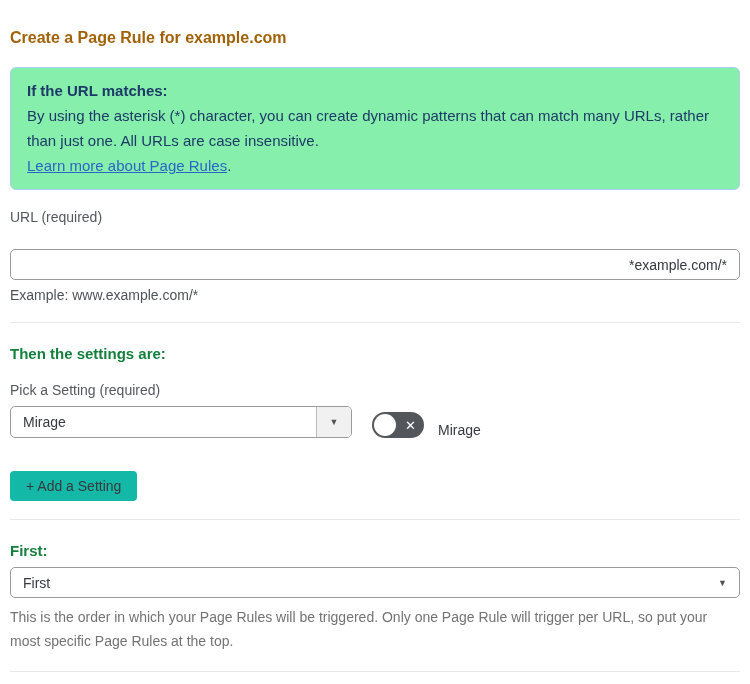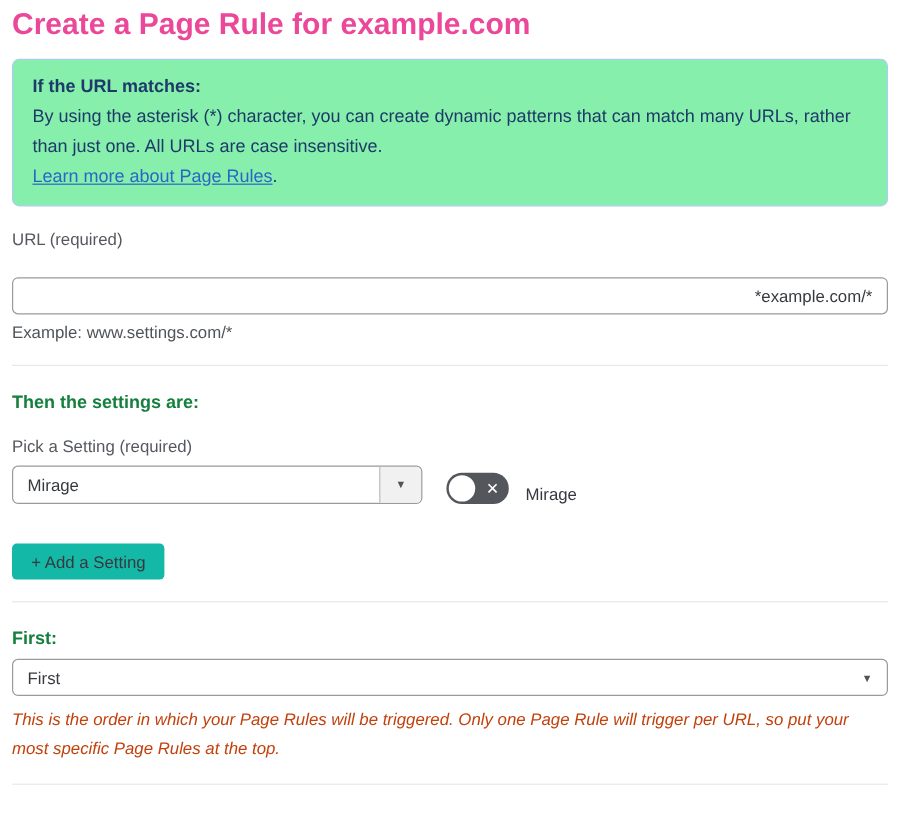--- a/index.html
+++ b/index.html
@@ -5,25 +5,25 @@
   * { margin: 0; padding: 0; box-sizing: border-box; }
   html, body { width: 750px; background: #ffffff; }
   body {
     font-family: "Liberation Sans", sans-serif;
     color: #36393f;
     font-size: 14px;
   }
   .container { padding: 6px 10px 12px 10px; }
 
   h1.page-title {
-    font-size: 25px;
+    font-size: 16px;
     font-weight: 700;
-    color: #ec4899;
+    color: #a16207;
     line-height: 28px;
-    margin-top: 0;
+    margin-top: 18px;
   }
 
   .info-box {
     margin-top: 15px;
     background: #86efac;
     border: 1px solid #aacdf1;
     border-radius: 6px;
     padding: 10px 16px 11px 16px;
     color: #1e3a68;
     font-size: 15px;
@@ -180,42 +180,41 @@
     font-size: 14px;
     color: #36393f;
     cursor: pointer;
   }
   .select .select-value { flex: 1; }
   .select .select-arrow { color: #4f545a; font-size: 9px; }
 
   .order-helper {
     margin-top: 7px;
     font-size: 14px;
-    color: #c2410c;
+    color: #737373;
     line-height: 24px;
     max-width: 720px;
-    font-style: italic;
   }
 </style>
 </head>
 <body>
 
 <div class="container">
 
   <h1 class="page-title">Create a Page Rule for example.com</h1>
 
   <div class="info-box">
     <div class="info-heading">If the URL matches:</div>
     <div class="info-body">By using the asterisk (*) character, you can create dynamic patterns that can match many URLs, rather than just one. All URLs are case insensitive.</div>
     <div class="info-link-line"><a href="#">Learn more about Page Rules</a><span class="link-suffix">.</span></div>
   </div>
 
   <div class="field-label">URL (required)</div>
   <input type="text" class="text-input" value="*example.com/*" style="">
-  <div class="helper-text">Example: www.settings.com/*</div>
+  <div class="helper-text">Example: www.example.com/*</div>
 
   <hr class="divider">
 
   <div class="section-heading">Then the settings are:</div>
 
   <div class="field-label">Pick a Setting (required)</div>
 
   <div class="setting-row">
     <div class="dropdown">
       <div class="dropdown-value">Mirage</div>

